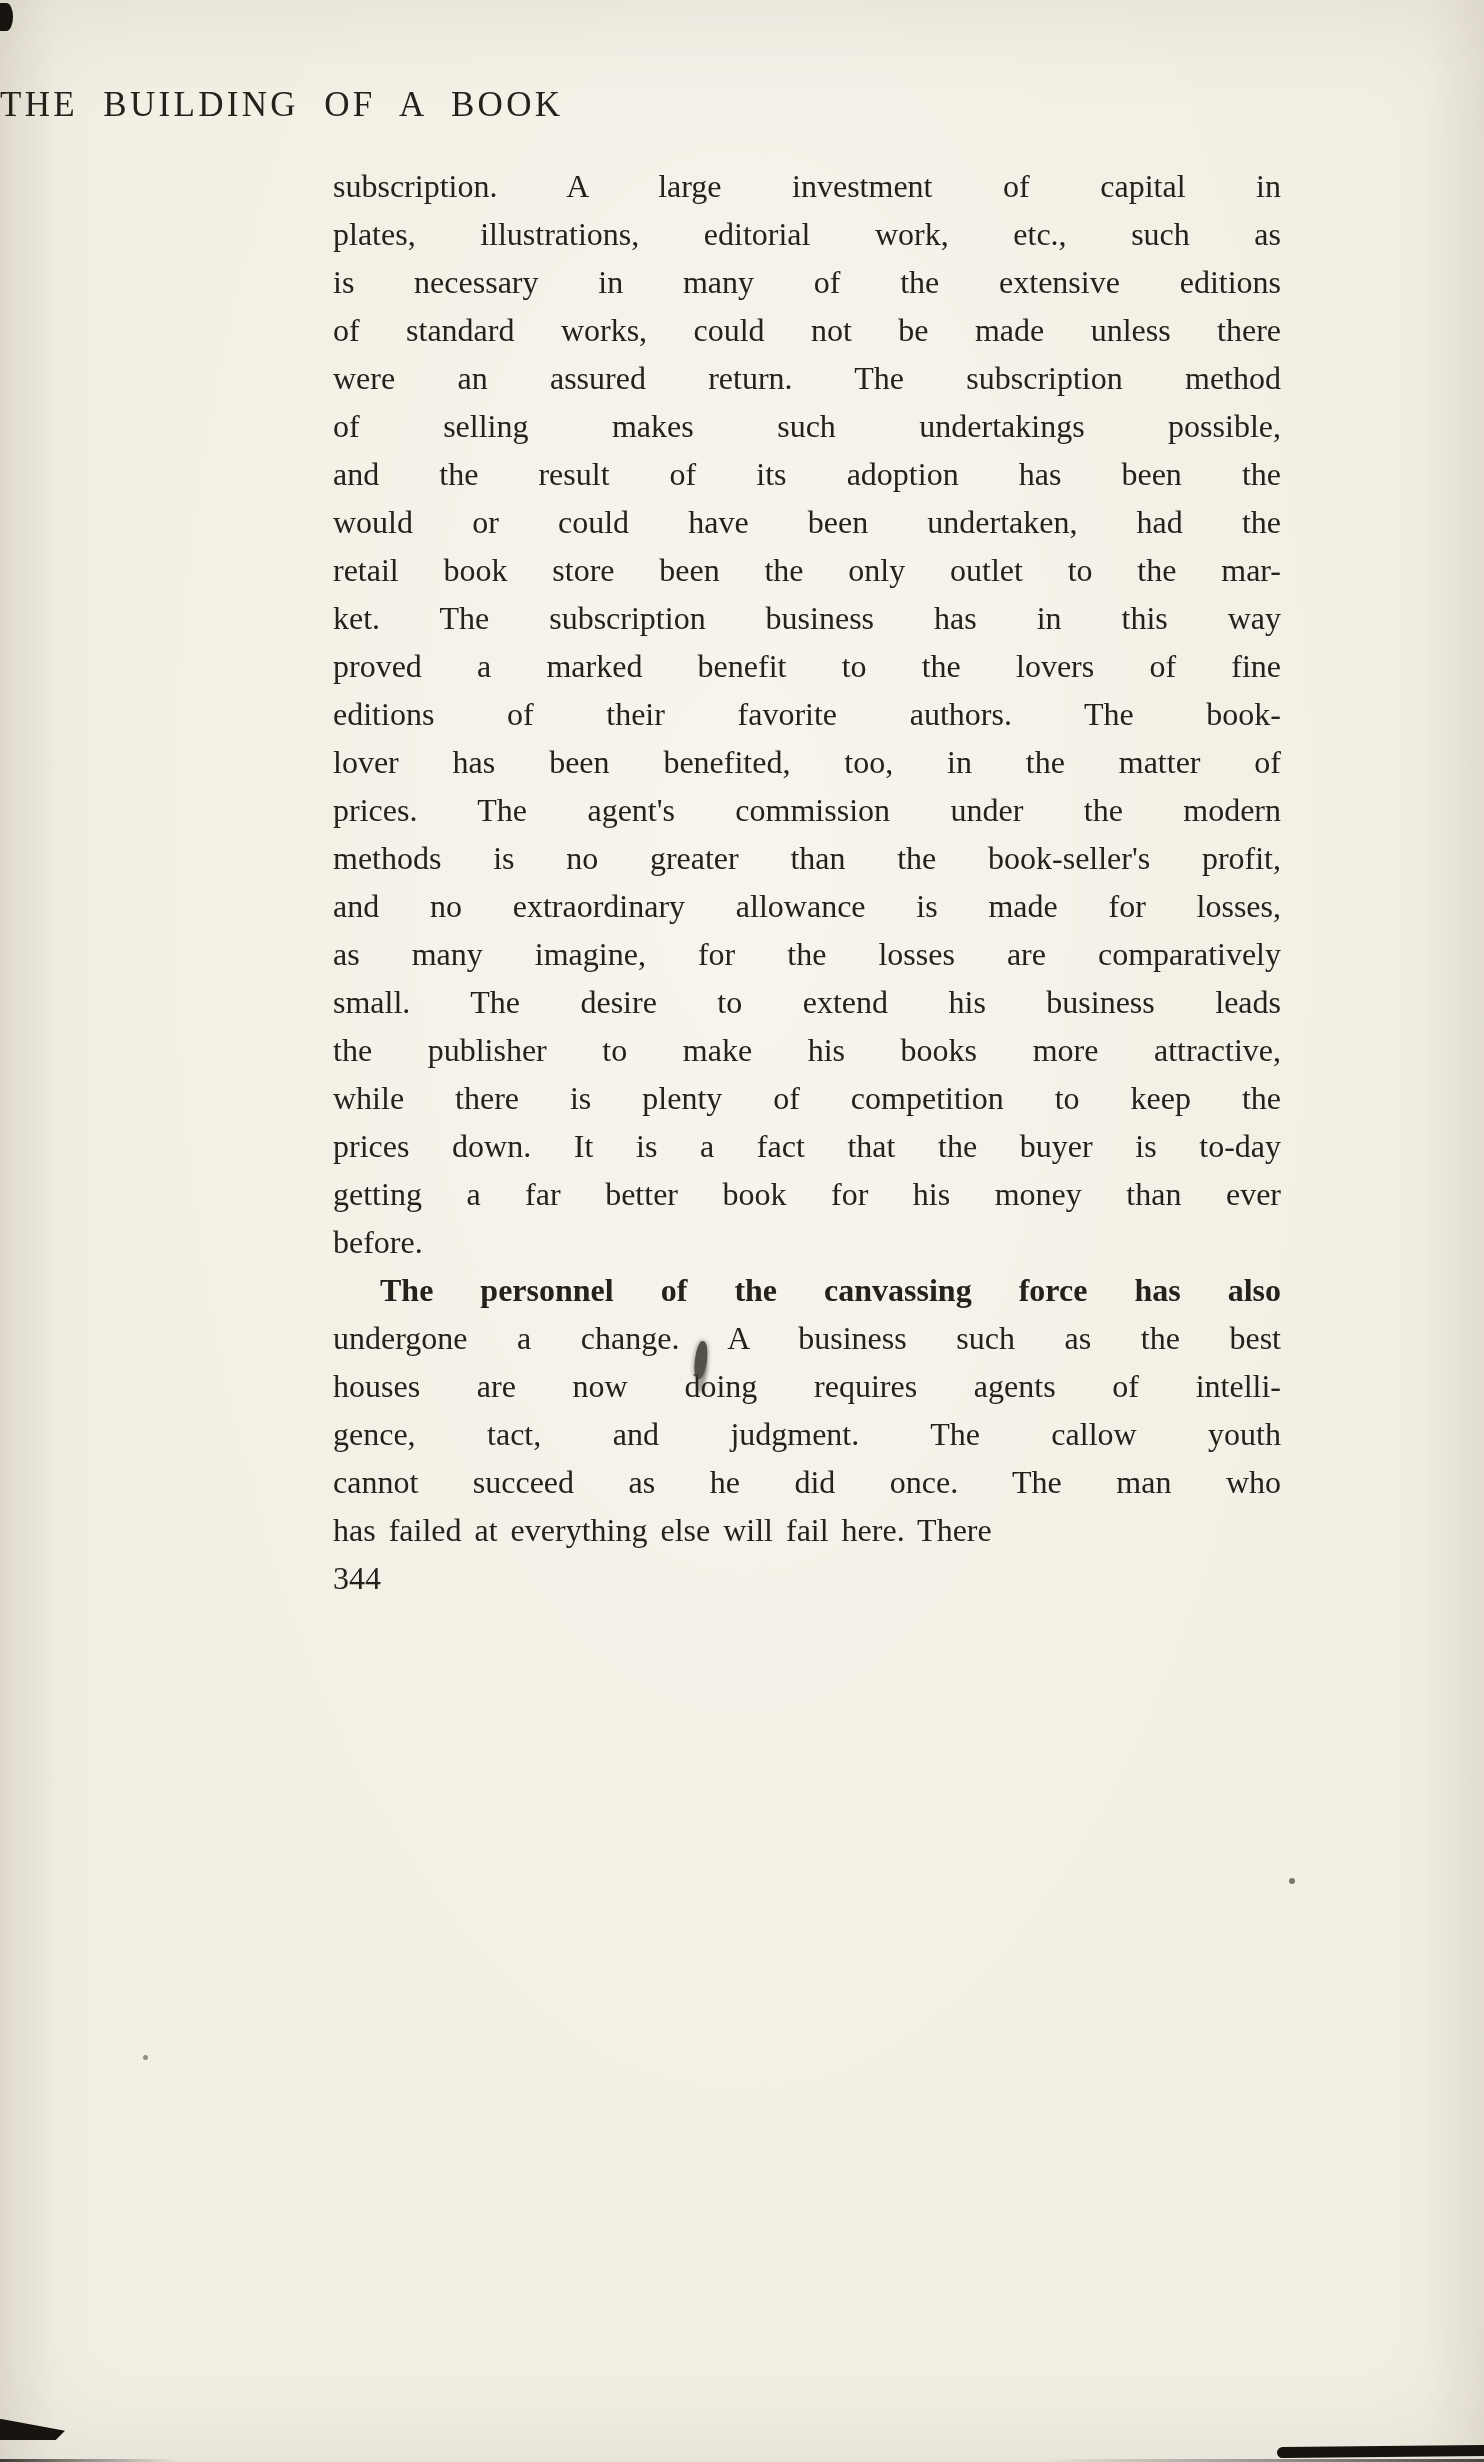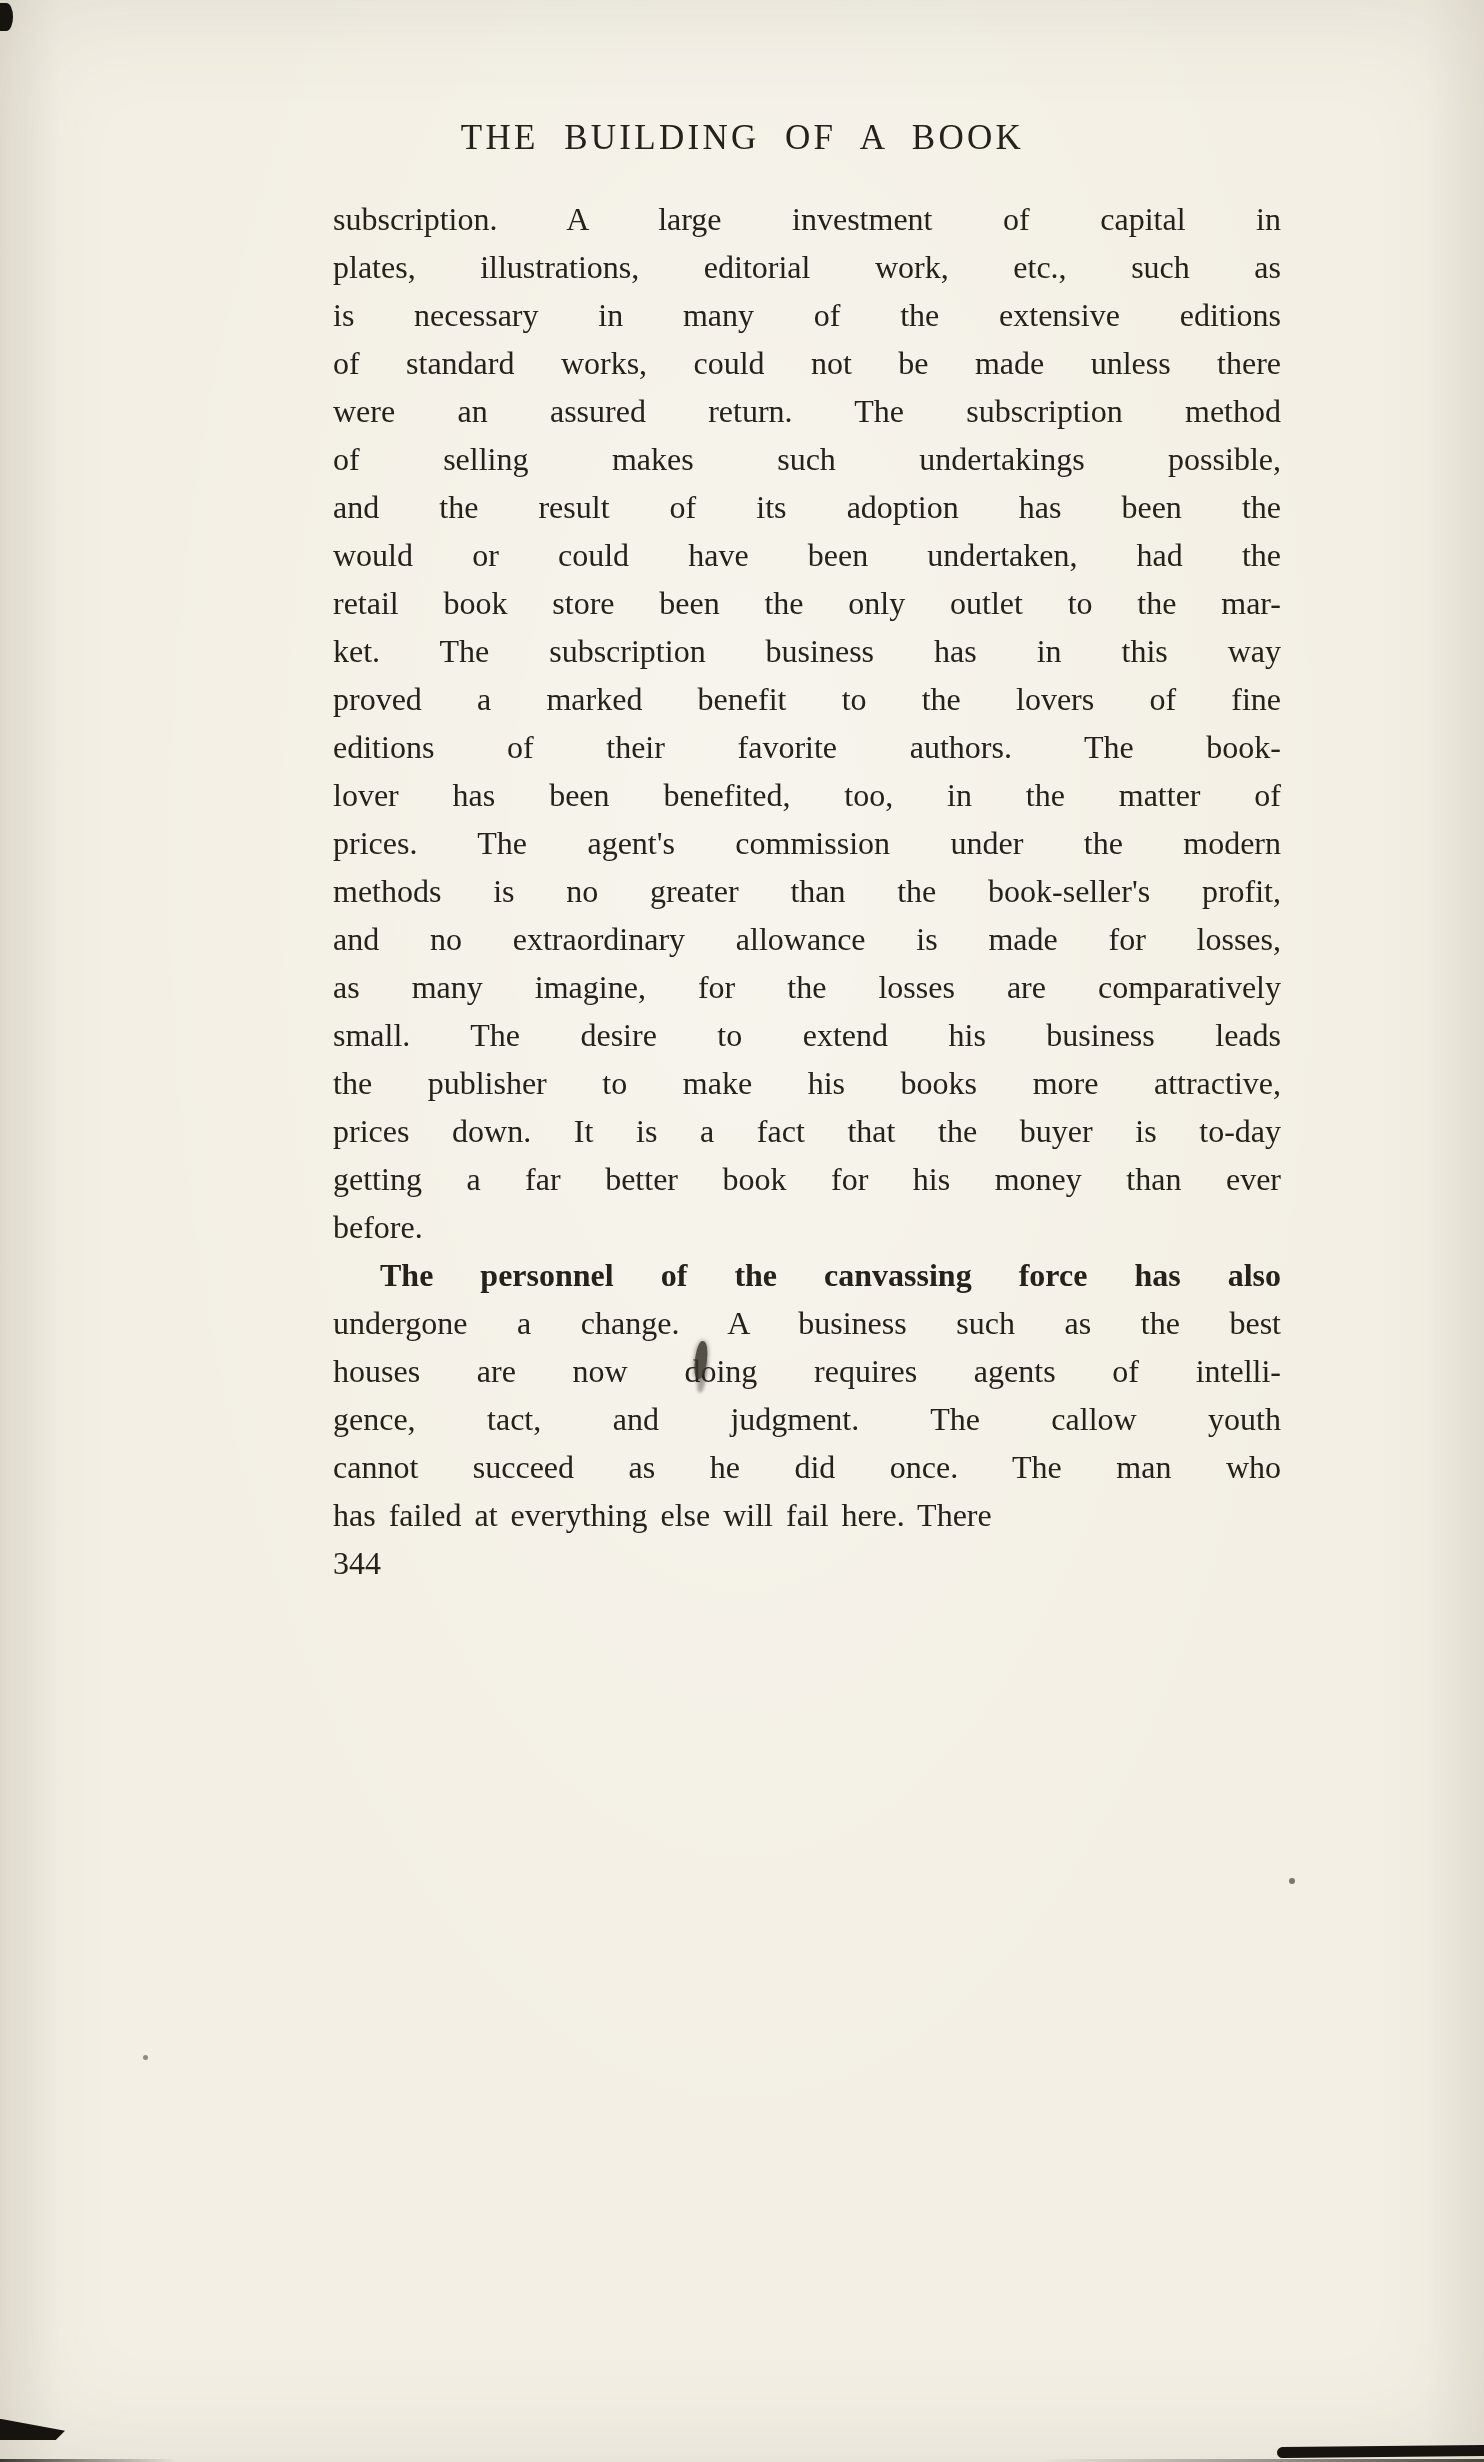--- a/index.html
+++ b/index.html
@@ -16,22 +16,22 @@
     background: #f3efe4;
     background-image:
       radial-gradient(ellipse at 50% 35%, rgba(255,255,255,0.35) 0%, rgba(255,255,255,0) 60%),
       linear-gradient(90deg, rgba(120,110,90,0.10) 0%, rgba(120,110,90,0) 4%, rgba(120,110,90,0) 96%, rgba(120,110,90,0.08) 100%);
     box-shadow: inset 0 0 116px rgba(90,80,60,0.12);
     overflow: hidden;
     color: #26211b;
   }
   .page-header {
     margin: 0;
-    padding-top: 118px;
-    text-align: center;
+    padding-top: 85px;
+    text-align: left;
     font-size: 35px;
     font-weight: normal;
     letter-spacing: 3.3px;
     word-spacing: 13.3px;
     color: #26211b;
   }
   .text-block {
     width: 948px;
     margin: 37px 204px 0 333px;
     font-size: 32px;
@@ -115,20 +115,21 @@
         <div class="line">ket. The subscription business has in this way</div>
         <div class="line">proved a marked benefit to the lovers of fine</div>
         <div class="line">editions of their favorite authors. The book-</div>
         <div class="line">lover has been benefited, too, in the matter of</div>
         <div class="line">prices. The agent's commission under the modern</div>
         <div class="line">methods is no greater than the book-seller's profit,</div>
         <div class="line">and no extraordinary allowance is made for losses,</div>
         <div class="line">as many imagine, for the losses are comparatively</div>
         <div class="line">small. The desire to extend his business leads</div>
         <div class="line">the publisher to make his books more attractive,</div>
+        <div class="line">while there is plenty of competition to keep the</div>
         <div class="line">prices down. It is a fact that the buyer is to-day</div>
         <div class="line">getting a far better book for his money than ever</div>
         <div class="line last">before.</div>
       </div>
       <div class="paragraph">
         <div class="line indent">The personnel of the canvassing force has also</div>
         <div class="line">undergone a change. A business such as the best</div>
         <div class="line">houses are now doing requires agents of intelli-</div>
         <div class="line">gence, tact, and judgment. The callow youth</div>
         <div class="line">cannot succeed as he did once. The man who</div>

